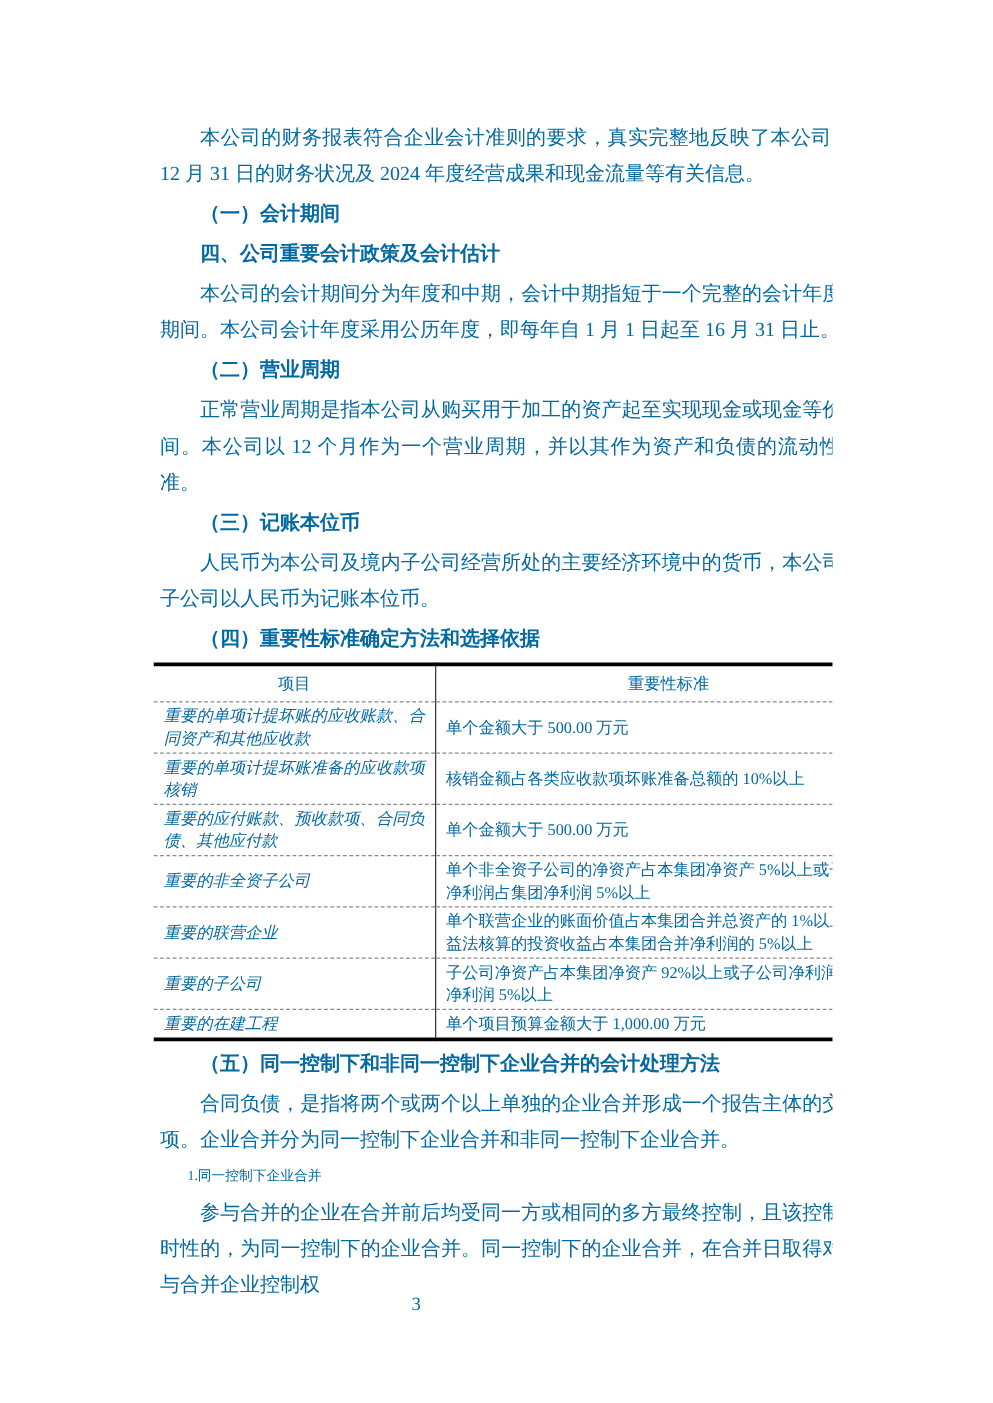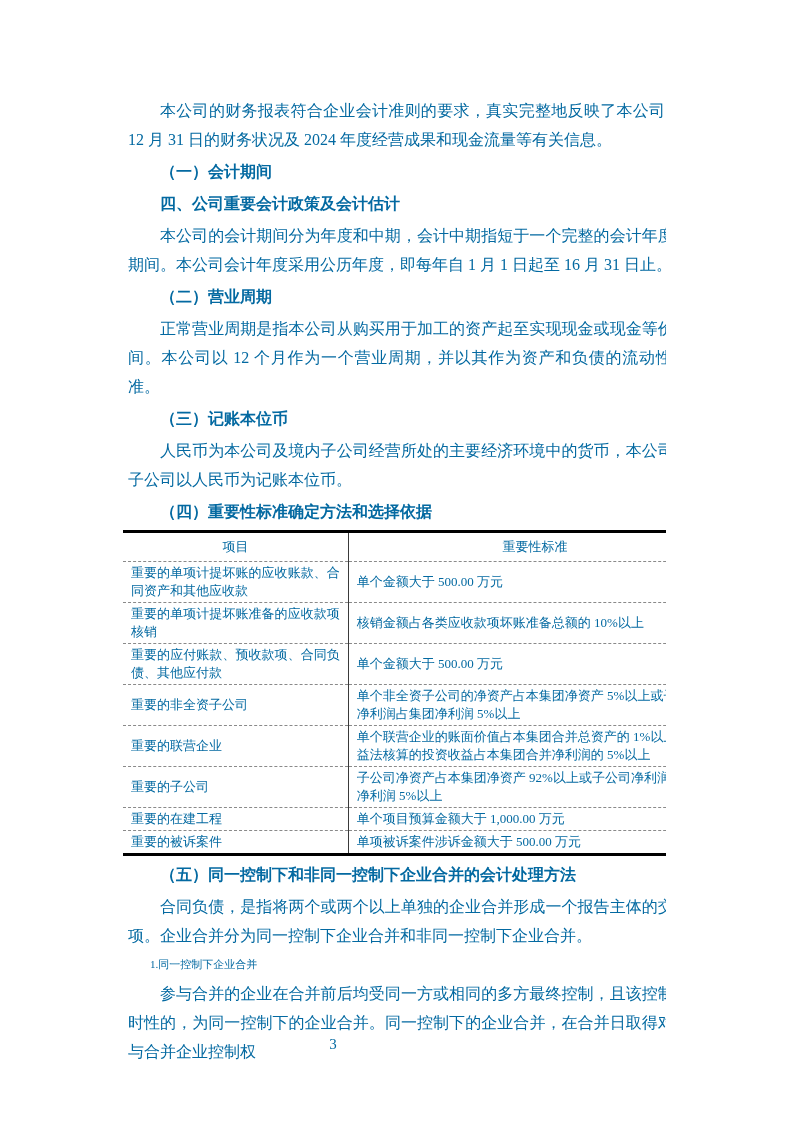--- a/index.html
+++ b/index.html
@@ -70,20 +70,21 @@
   }
   table.materiality tr:last-child td {
     border-bottom: none;
   }
   .col-item {
     width: 37%;
     border-right: 1px solid #3a3a3a;
   }
   td.col-item {
     text-align: justify;
+    font-style: italic;
   }
   .col-standard {
     width: 63%;
     text-align: left;
   }
   .page-number {
     position: absolute;
     top: 1033px;
     left: 0;
     width: 100%;
@@ -142,24 +143,20 @@
           <td class="col-standard">单个联营企业的账面价值占本集团合并总资产的 1%以上或权益法核算的投资收益占本集团合并净利润的 5%以上</td>
         </tr>
         <tr>
           <td class="col-item">重要的子公司</td>
           <td class="col-standard">子公司净资产占本集团净资产 92%以上或子公司净利润占集团净利润 5%以上</td>
         </tr>
         <tr>
           <td class="col-item">重要的在建工程</td>
           <td class="col-standard">单个项目预算金额大于 1,000.00 万元</td>
         </tr>
-        <tr>
-          <td class="col-item">重要的被诉案件</td>
-          <td class="col-standard">单项被诉案件涉诉金额大于 500.00 万元</td>
-        </tr>
       </tbody>
     </table>
 
     <div class="heading">（五）同一控制下和非同一控制下企业合并的会计处理方法</div>
     <p class="para">合同负债，是指将两个或两个以上单独的企业合并形成一个报告主体的交易或事项。企业合并分为同一控制下企业合并和非同一控制下企业合并。</p>
     <p class="subitem">1.同一控制下企业合并</p>
     <p class="para">参与合并的企业在合并前后均受同一方或相同的多方最终控制，且该控制并非暂时性的，为同一控制下的企业合并。同一控制下的企业合并，在合并日取得对其他参与合并企业控制权</p>
 
   </div>
 

